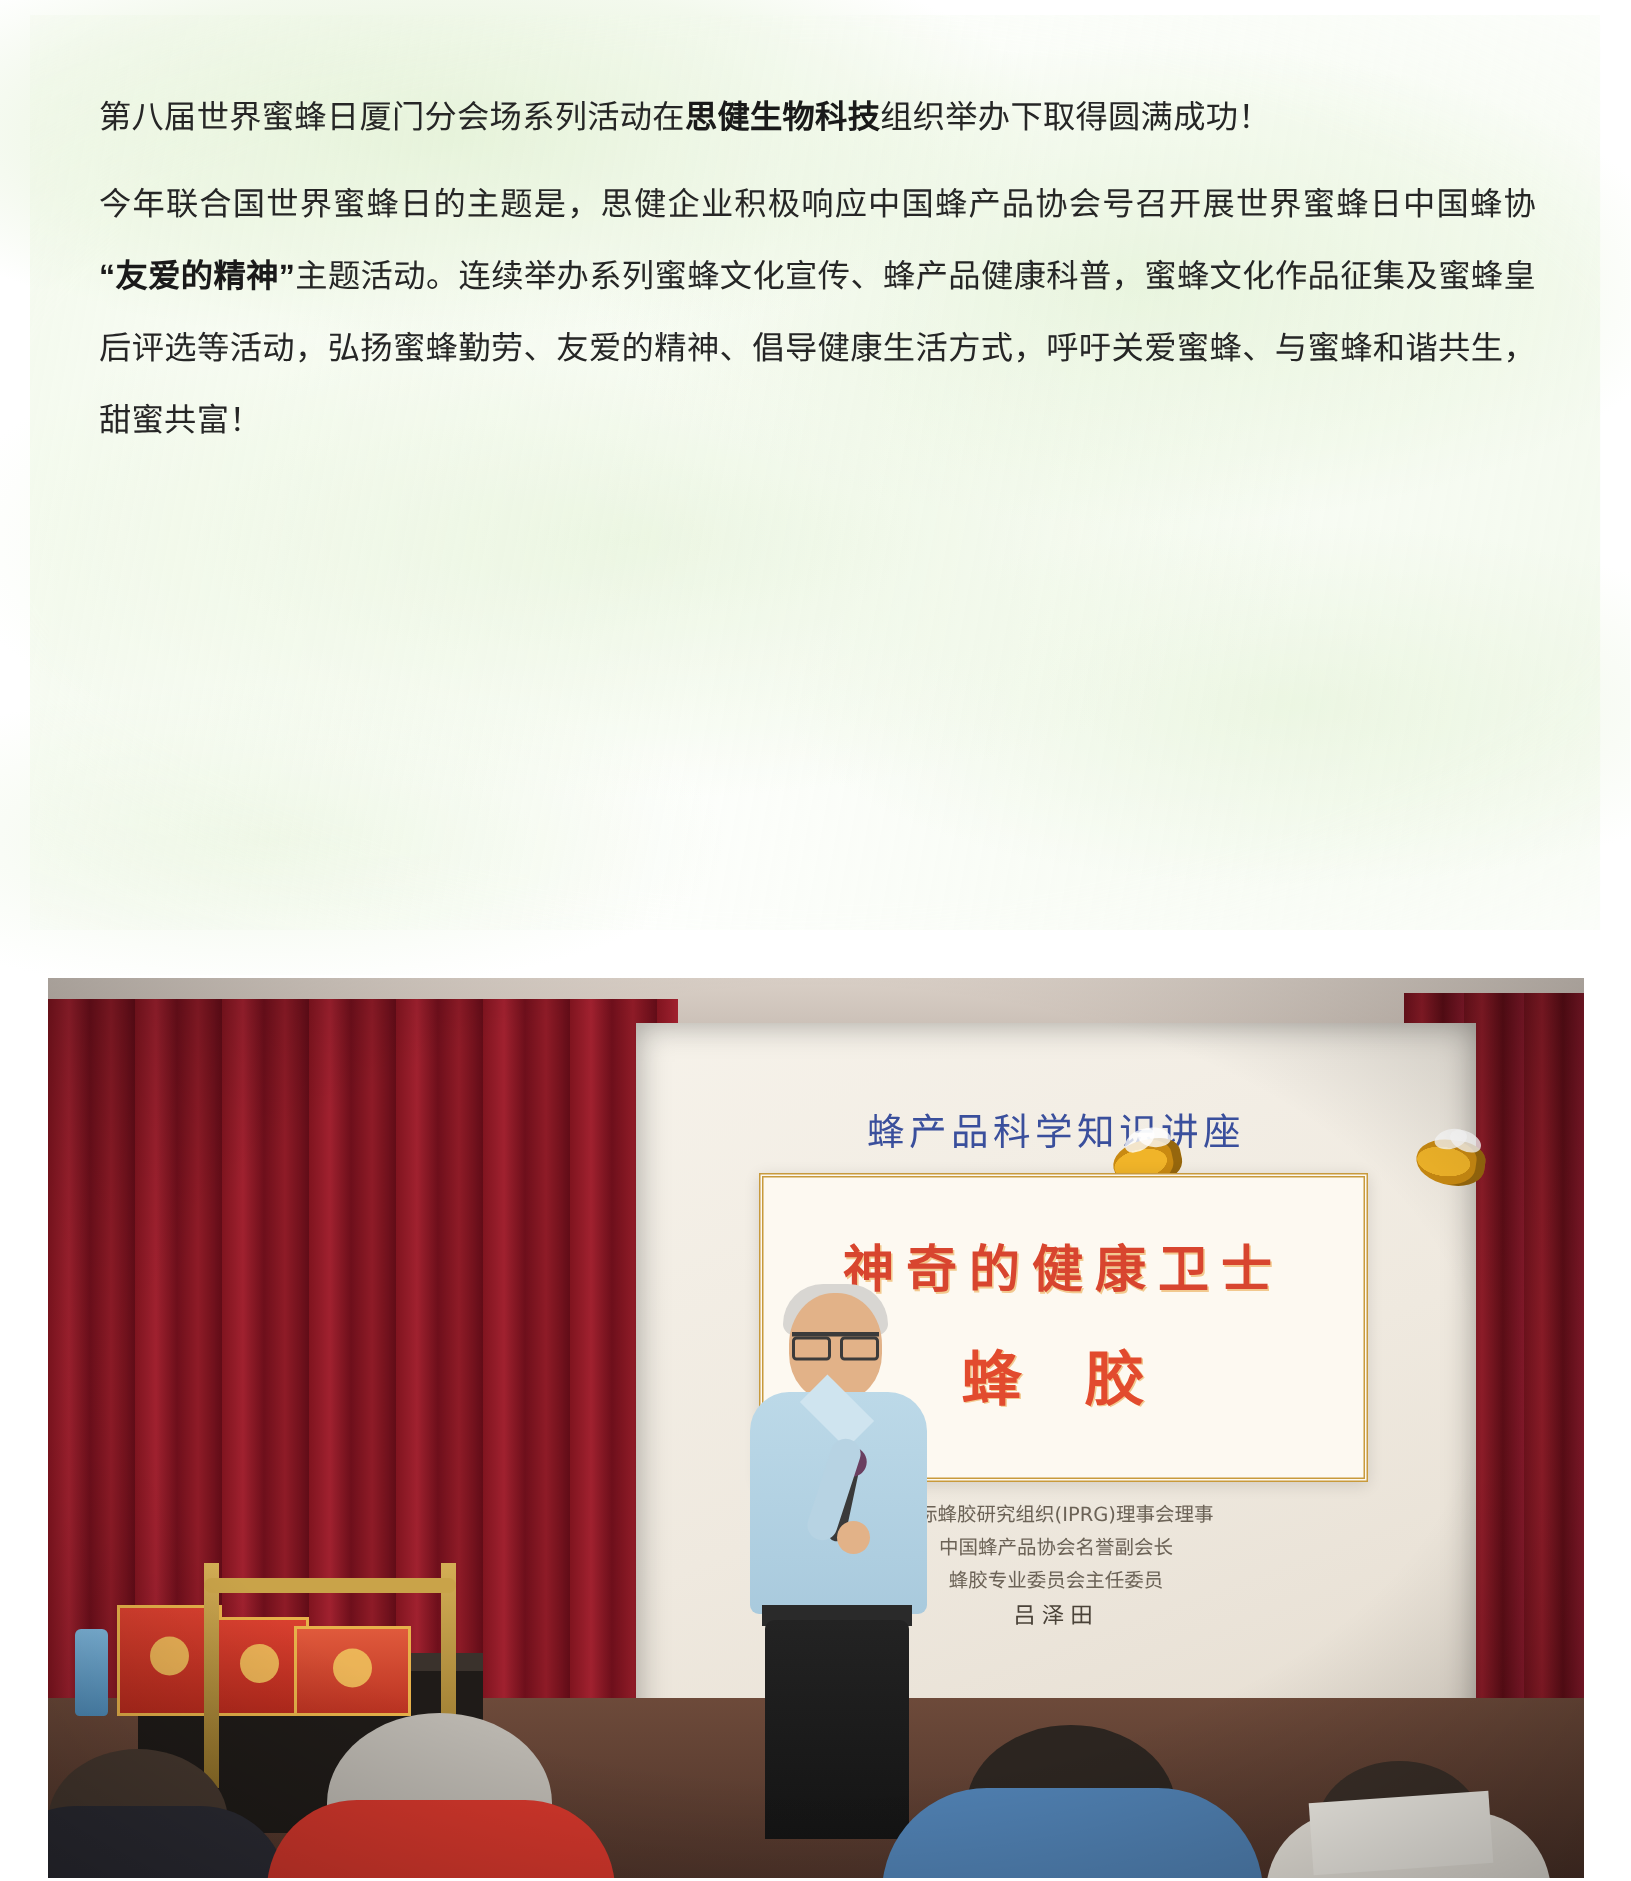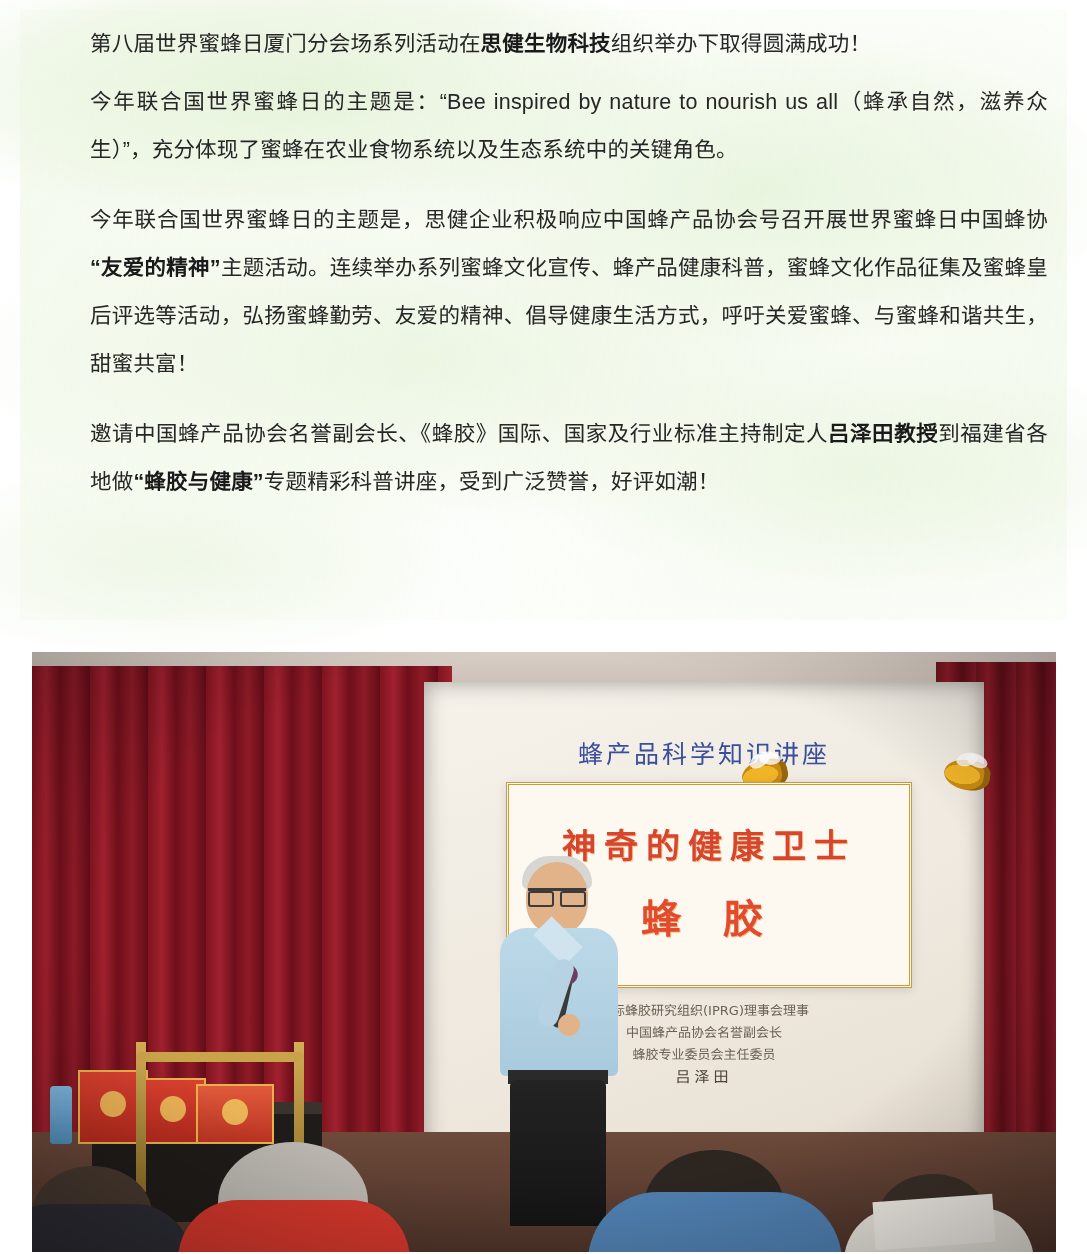--- a/index.html
+++ b/index.html
@@ -38,24 +38,23 @@
     right: 20px;
     bottom: 30px;
     background: linear-gradient(100deg, rgba(235,246,224,0.55) 0%, rgba(245,251,240,0.25) 45%, rgba(233,245,222,0.5) 100%);
     -webkit-mask-image: radial-gradient(ellipse 95% 85% at 50% 50%, #000 55%, transparent 92%);
     mask-image: radial-gradient(ellipse 95% 85% at 50% 50%, #000 55%, transparent 92%);
   }
 
   .article {
     position: absolute;
     left: 66px;
-    top: 20px;
+    top: 54px;
     width: 958px;
     z-index: 2;
-    margin-left: 24px;
   }
 
   .para {
     font-size: 21.5px;
     line-height: 48px;
     color: #262626;
     letter-spacing: 0.2px;
     margin: 0 0 14px 0;
     text-align: justify;
   }
@@ -295,32 +294,26 @@
 <body>
 
 <div class="bg-wash"></div>
 
 <div class="article">
 
   <p class="para tight">
     <span>第八届世界蜜蜂日厦门分会场系列活动在</span><b>思健生物科技</b><span>组织举办下取得圆满成功！</span>
   </p>
 
-  <p class="para gap">
-    <span>今年联合国世界蜜蜂日的主题是：“Bee inspired by nature to nourish us all（蜂承自然，滋养众生）”，充分体现了蜜蜂在农业食物系统以及生态系统中的关键角色。</span>
-  </p>
 
   <p class="para gap">
     <span>今年联合国世界蜜蜂日的主题是，思健企业积极响应中国蜂产品协会号召开展世界蜜蜂日中国蜂协</span><b>“友爱的精神”</b><span>主题活动。连续举办系列蜜蜂文化宣传、蜂产品健康科普，蜜蜂文化作品征集及蜜蜂皇后评选等活动，弘扬蜜蜂勤劳、友爱的精神、倡导健康生活方式，呼吁关爱蜜蜂、与蜜蜂和谐共生，甜蜜共富！</span>
   </p>
 
 
-  <p class="para">
-    <span>邀请中国蜂产品协会名誉副会长、《蜂胶》国际、国家及行业标准主持制定人</span><b>吕泽田教授</b><span>到福建省各地做</span><b>“蜂胶与健康”</b><span>专题精彩科普讲座，受到广泛赞誉，好评如潮！</span>
-  </p>
 
 </div>
 
 <div class="photo-wrap">
   <div class="photo">
     <div class="ph-ceiling"></div>
     <div class="ph-curtain-l"></div>
     <div class="ph-curtain-r"></div>
 
     <div class="ph-screen">

